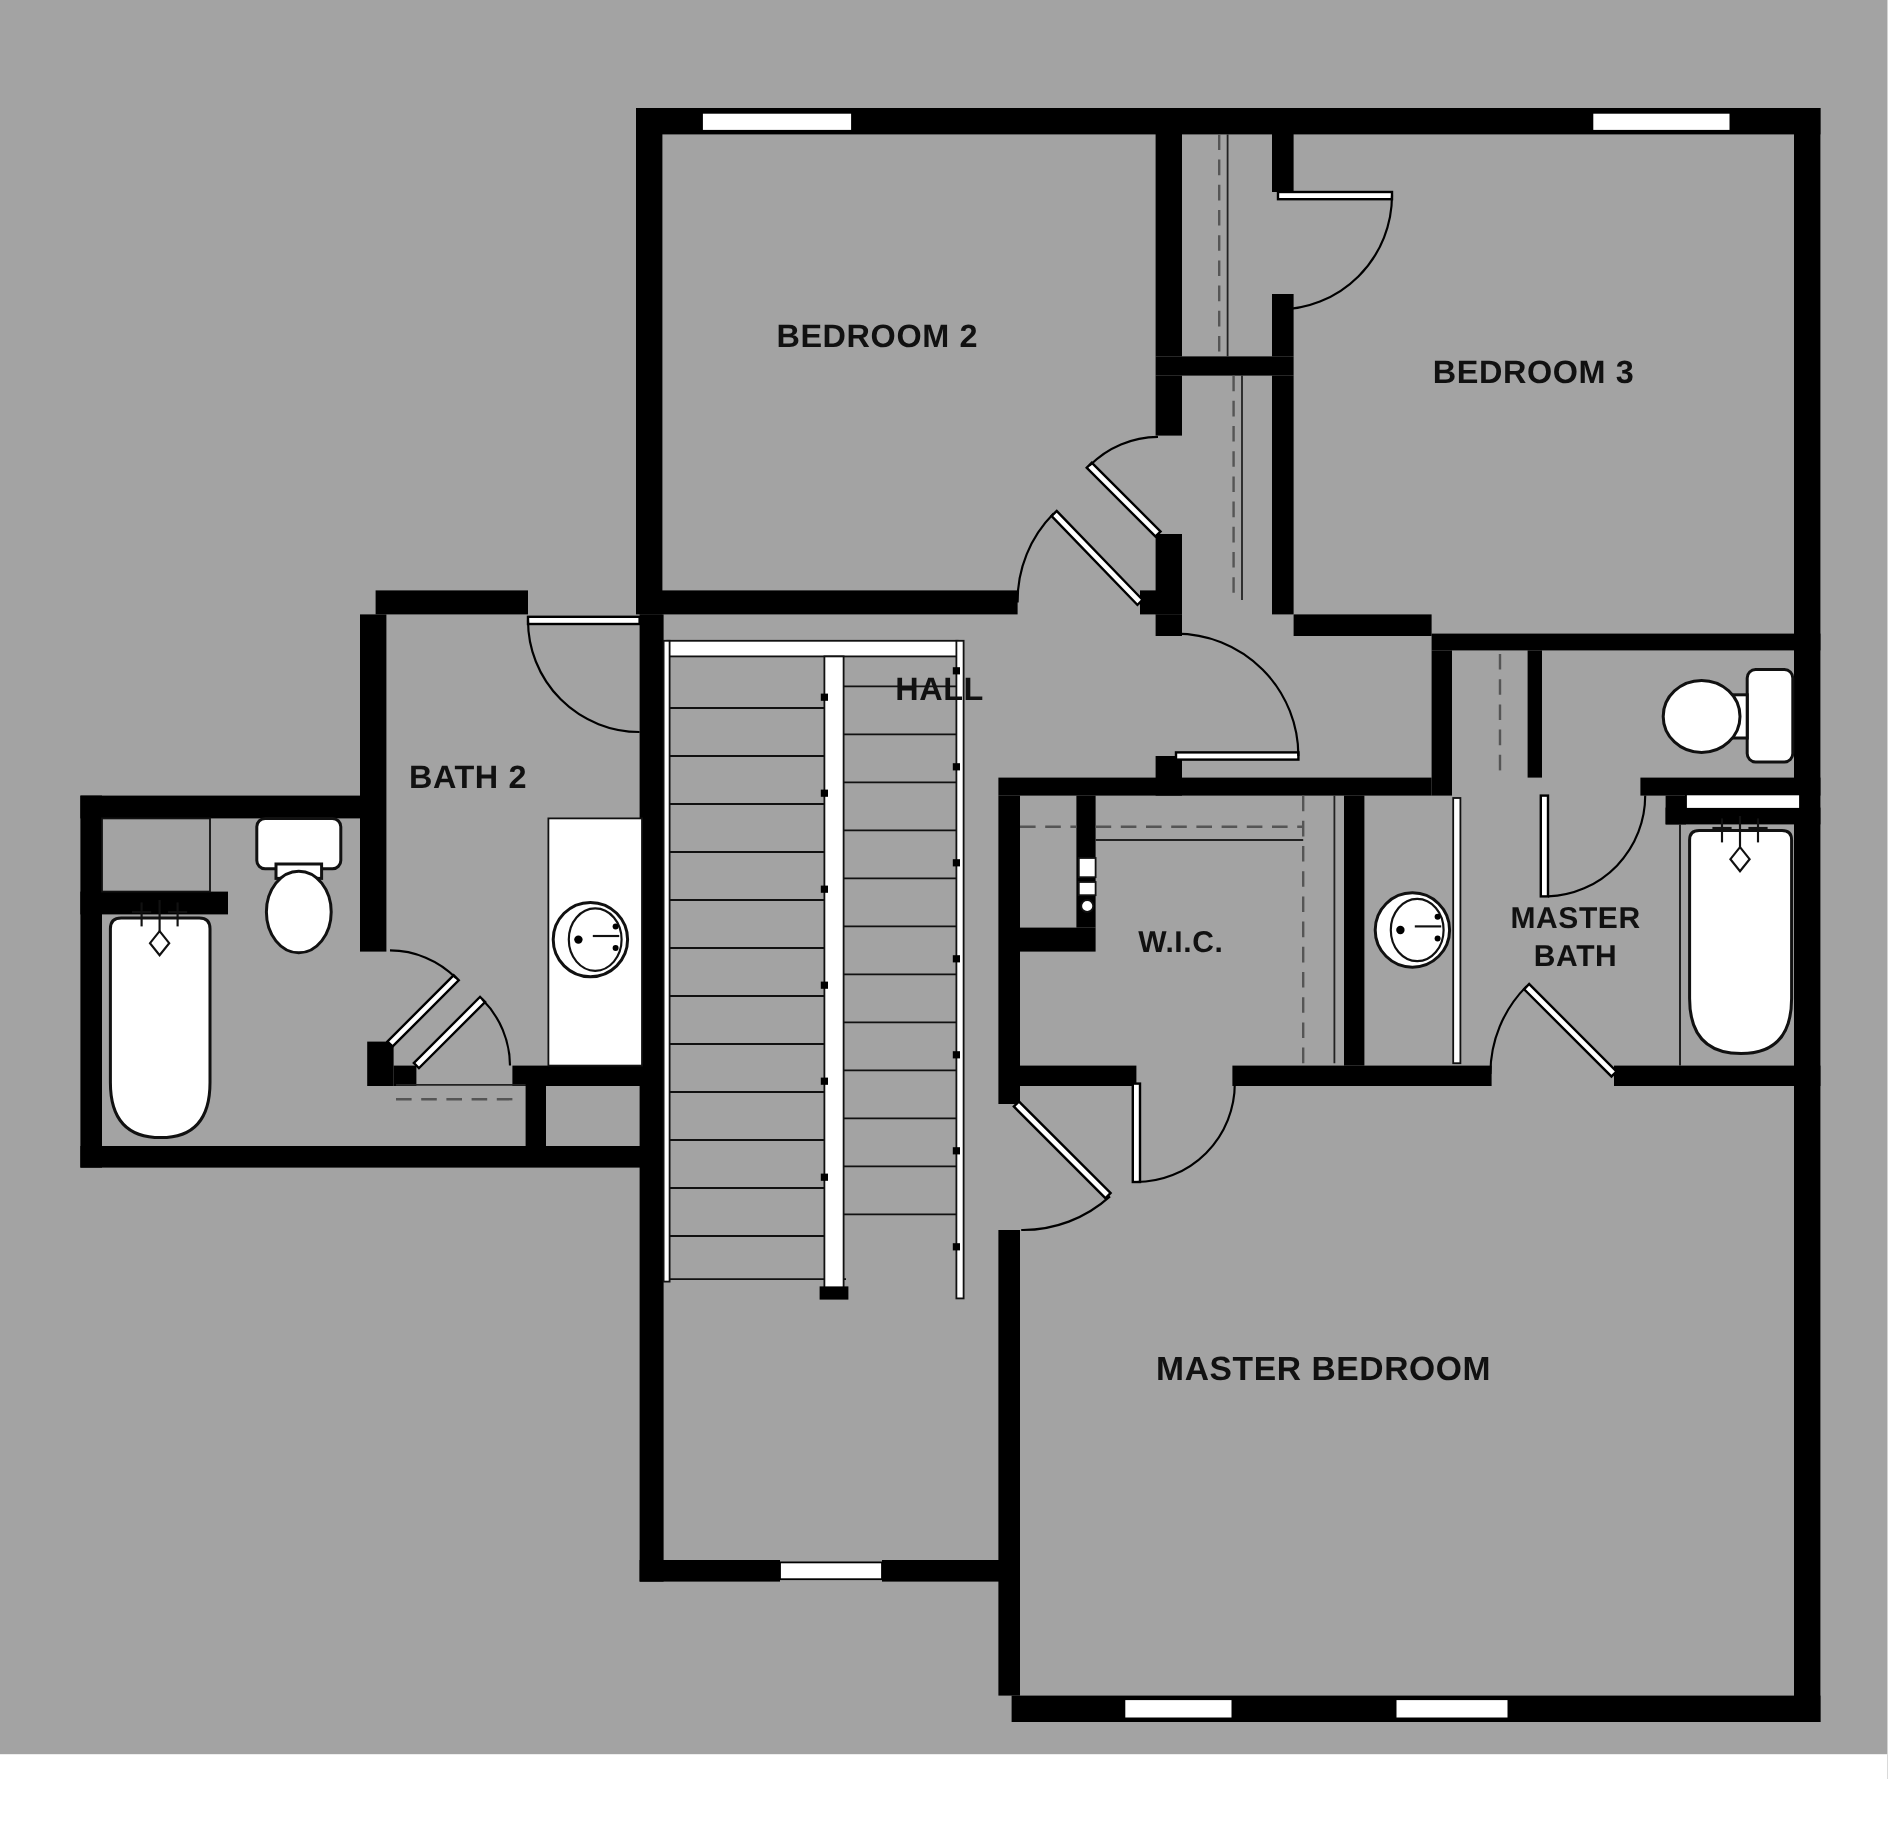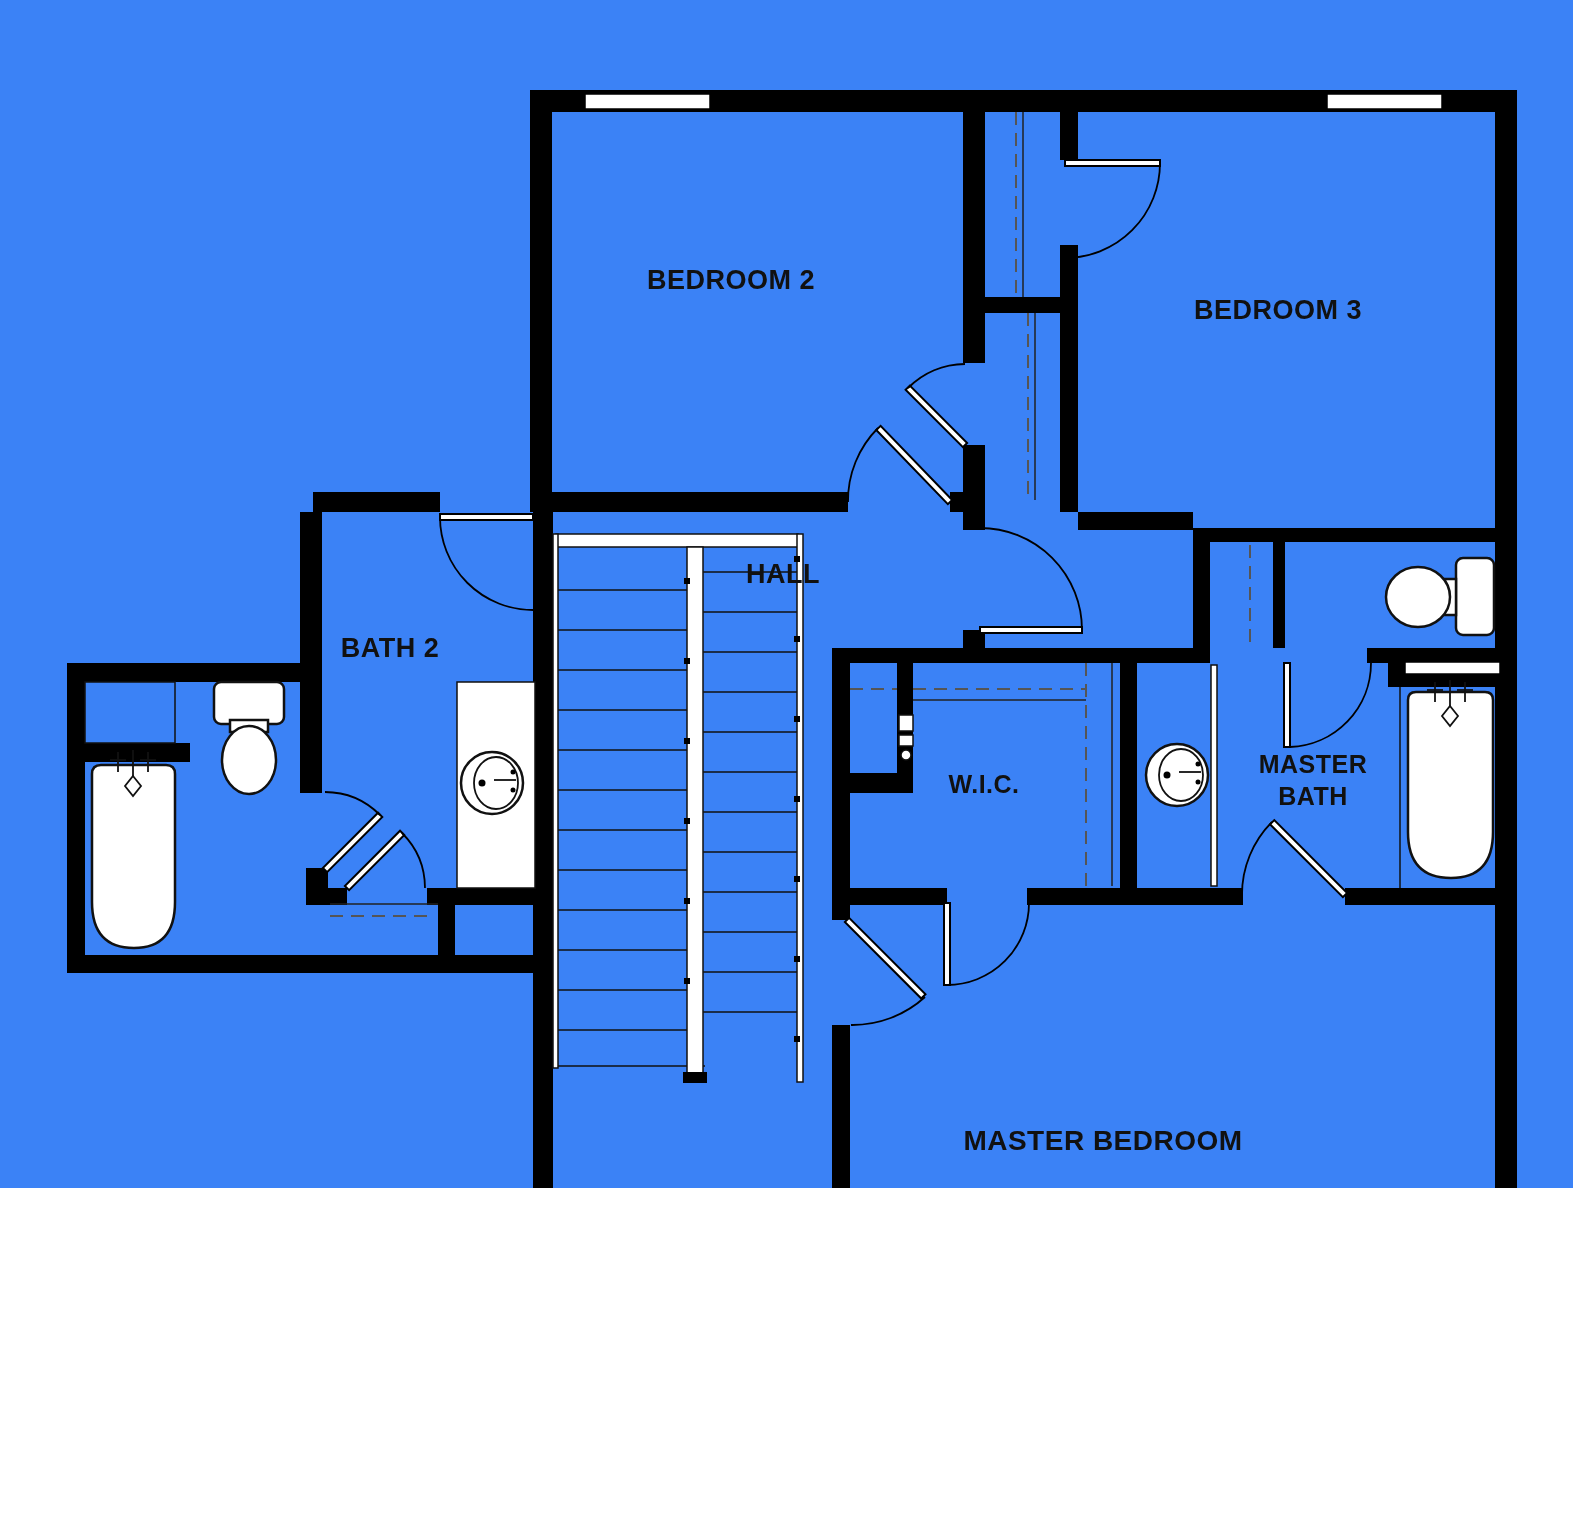--- a/index.html
+++ b/index.html
@@ -1,16 +1,16 @@
 <!DOCTYPE html>
 <html><head>
 <meta charset="utf-8">
 <style>
   html,body{margin:0;padding:0;background:#fff;}
-  .stage{position:relative;width:1573px;height:1188px;background:#3b82f6;overflow:hidden;}
+  .stage{position:relative;width:1573px;height:1462px;background:#a3a3a3;overflow:hidden;}
   svg{position:absolute;left:0;top:0;}
   .w{fill:#000000;stroke:none;}
   .win{fill:#ffffff;stroke:#000000;stroke-width:1.5;}
   .thin{fill:none;stroke:#111111;stroke-width:1.5;}
   .thinf{fill:#ffffff;stroke:#111111;stroke-width:1.5;}
   .fx{fill:#ffffff;stroke:#111111;stroke-width:2.5;}
   .fx2{fill:none;stroke:#111111;stroke-width:1.8;}
   .leaf{fill:#ffffff;stroke:#000000;stroke-width:2;}
   .arc{fill:none;stroke:#000000;stroke-width:1.8;}
   .dash{fill:none;stroke:#555555;stroke-width:2;stroke-dasharray:13 8;}

